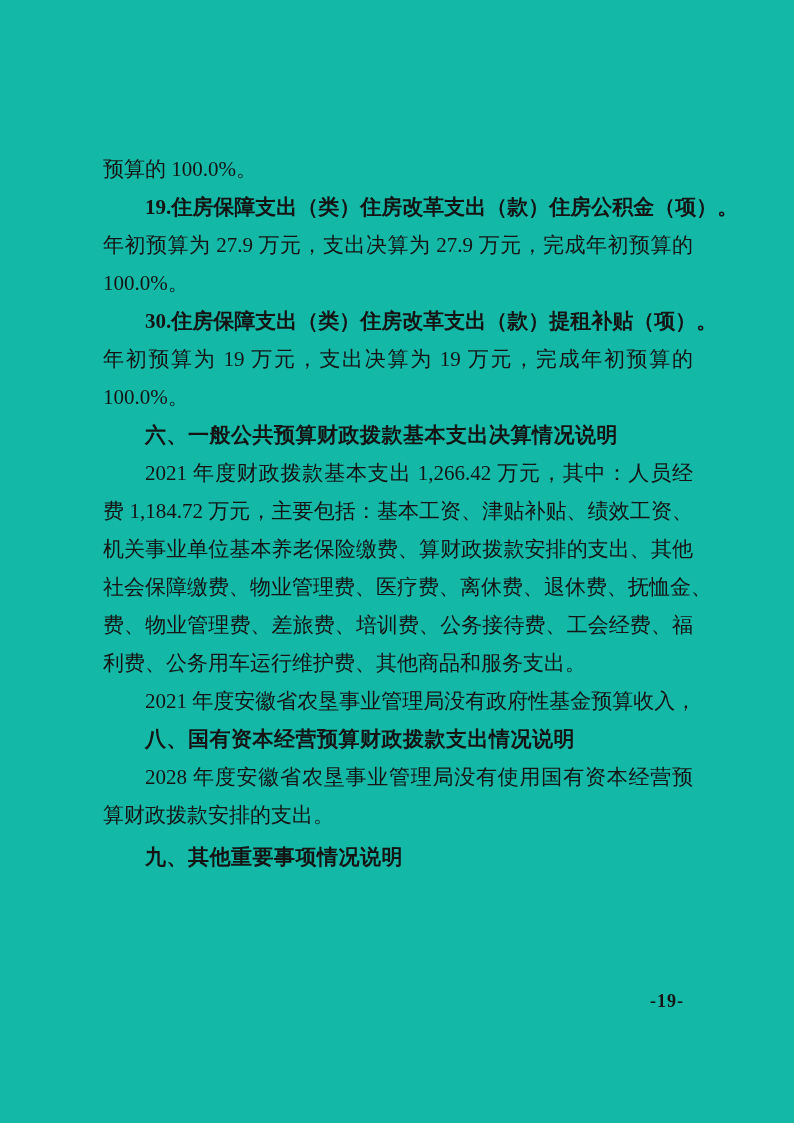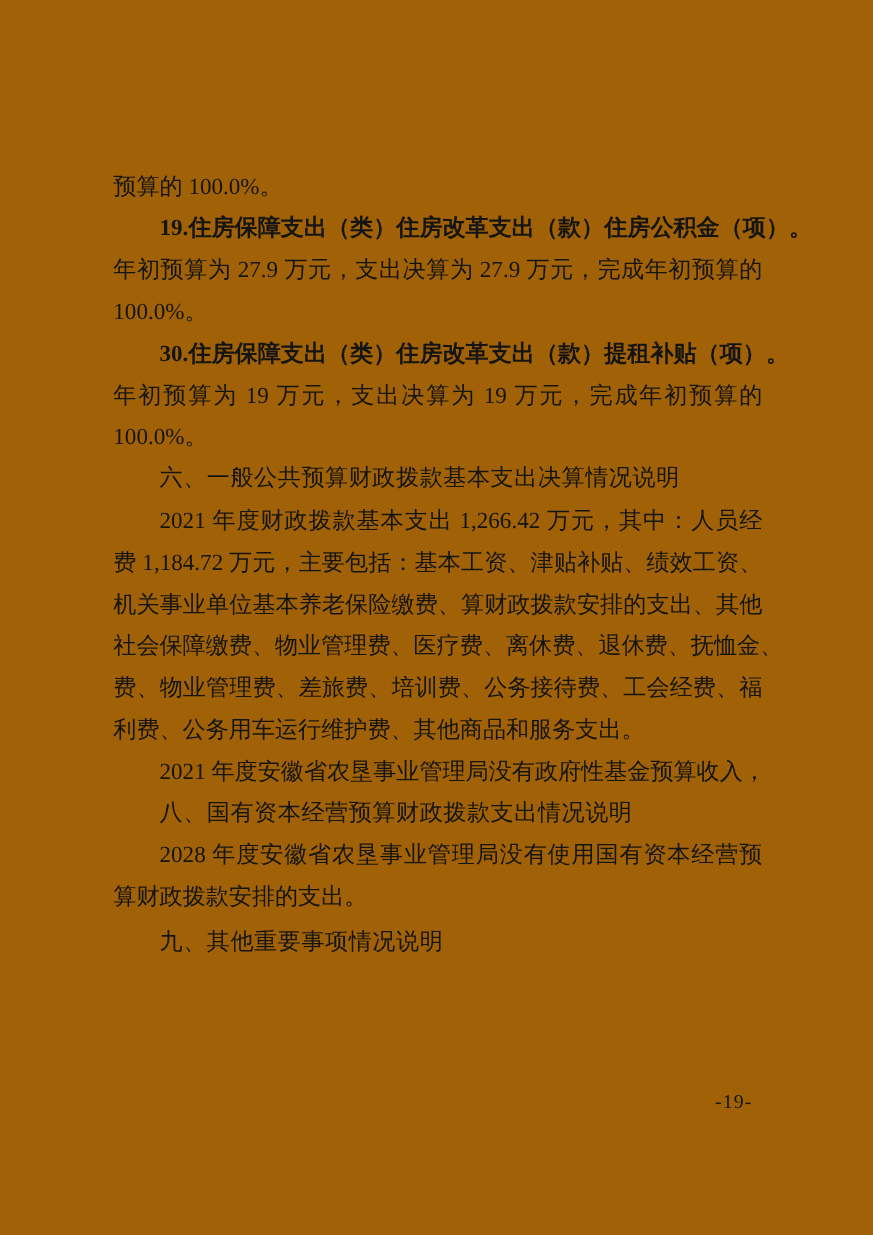--- a/index.html
+++ b/index.html
@@ -10,21 +10,21 @@
     font-family: "Liberation Serif", serif;
     color: #141414;
     overflow: hidden;
     position: relative;
   }
   .page {
     position: absolute;
     left: 0; top: 0;
     width: 794px;
     height: 1123px;
-    background: #a16207;
+    background: #14b8a6;
   }
   .content {
     position: absolute;
     left: 103px;
     top: 150px;
     width: 590px;
   }
   .line {
     height: 38px;
     line-height: 38px;
@@ -33,34 +33,35 @@
     text-align: justify;
     text-align-last: left;
   }
   .indent { padding-left: 42px; }
   .stretch { text-align-last: justify; }
   .item-bold {
     font-weight: bold;
     font-family: "Liberation Serif", serif;
   }
   .heading {
-    font-weight: normal;
+    font-weight: bold;
     font-family: "Liberation Sans", sans-serif;
     letter-spacing: 0.5px;
   }
   .gap-before { margin-top: 4px; }
   .page-number {
     position: absolute;
     left: 650px;
     top: 990px;
     font-size: 18px;
     line-height: 22px;
     letter-spacing: 1px;
     font-family: "Liberation Serif", serif;
     color: #141414;
+    font-weight: bold;
   }
 </style>
 </head>
 <body>
 
 <div class="page">
   <div class="content">
     <div class="line">预算的 100.0%。</div>
     <div class="line indent item-bold">19.住房保障支出（类）住房改革支出（款）住房公积金（项）。</div>
     <div class="line stretch">年初预算为 27.9 万元，支出决算为 27.9 万元，完成年初预算的</div>

